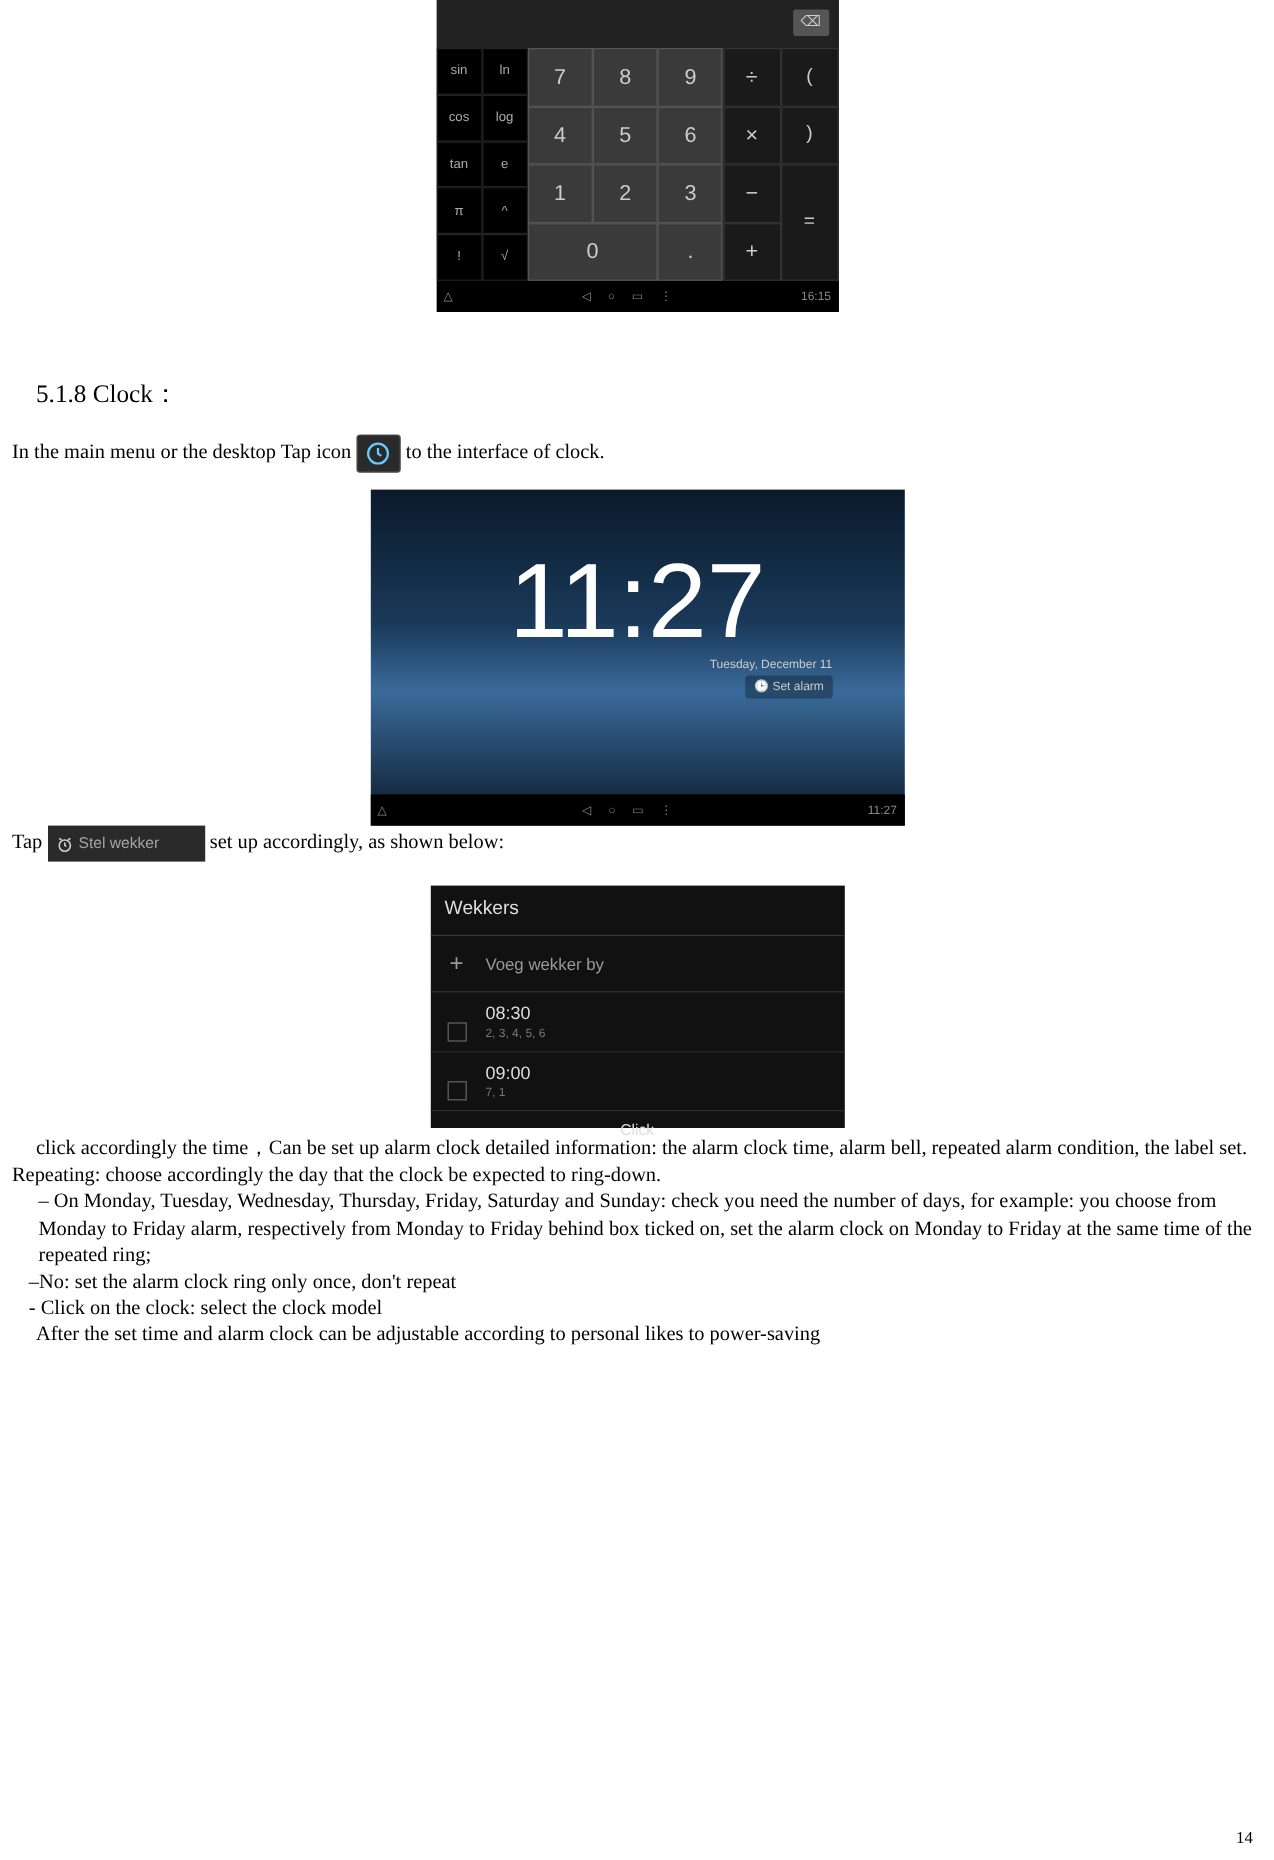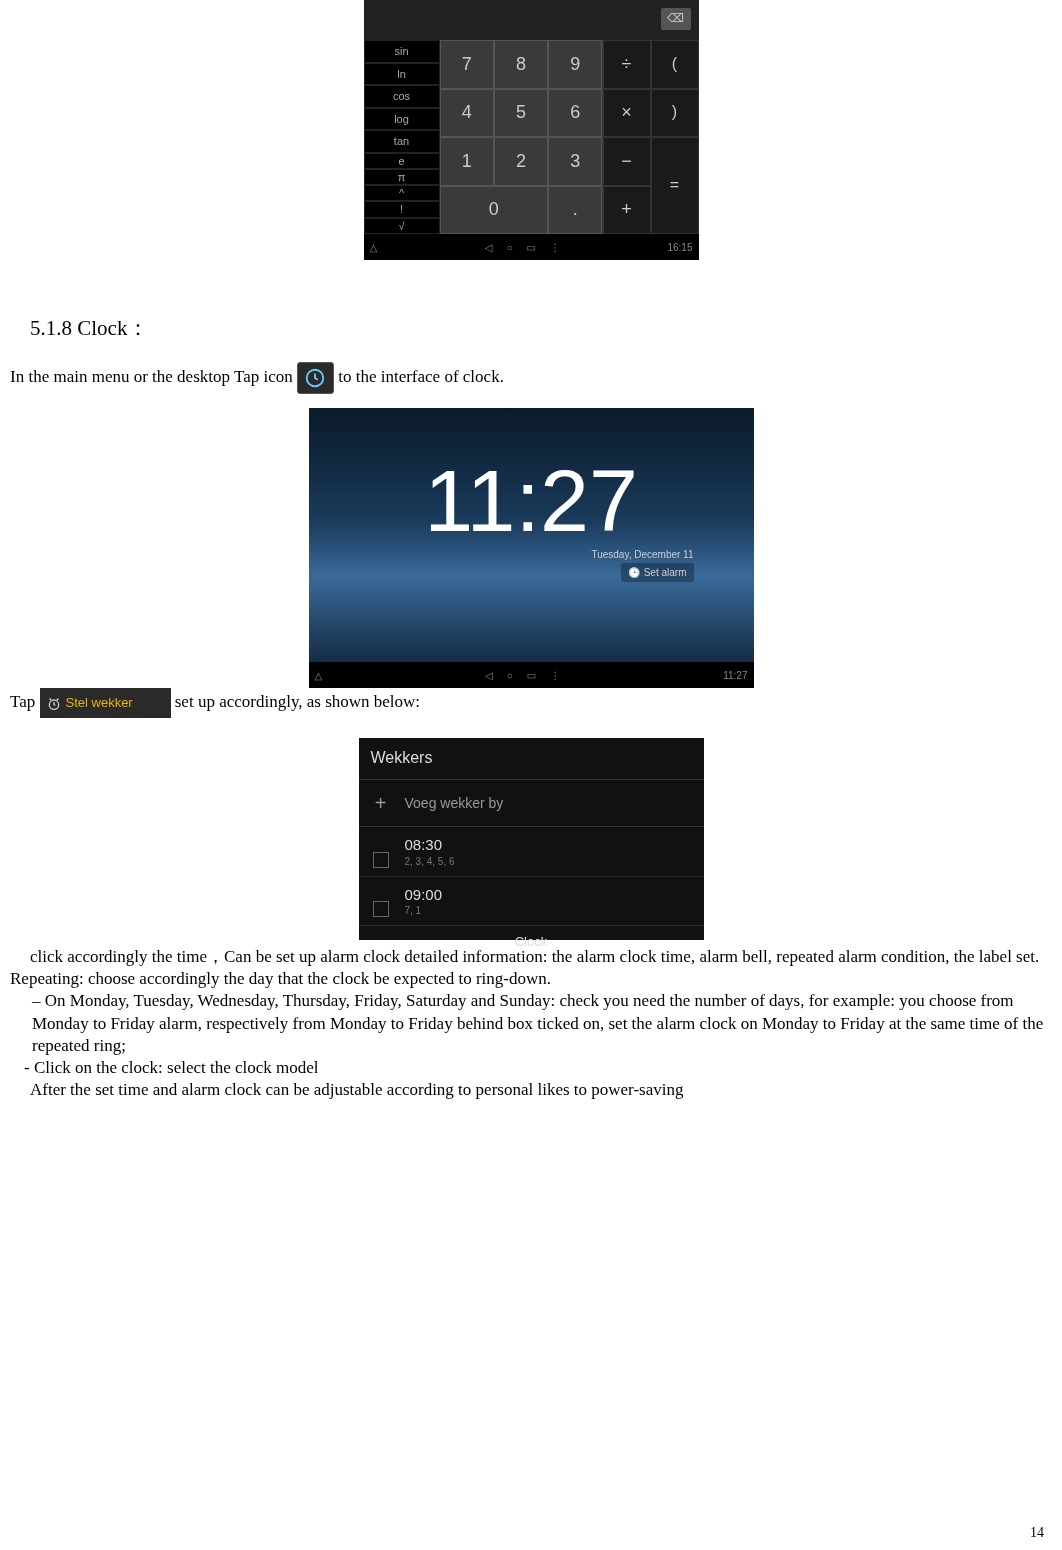--- a/index.html
+++ b/index.html
@@ -3,38 +3,38 @@
 <meta charset="utf-8">
 <style>
 body{font-family:"Times New Roman",serif;font-size:17px;margin:0;padding:0;width:1062px;color:#000;line-height:1.3}
 .page{position:relative;width:1062px;height:1550px;padding:0 10px;box-sizing:border-box}
 
 
 .calc{width:335px;height:260px;margin:0 auto;background:#111;color:#ccc;font-family:sans-serif;position:relative}
 .calc-disp{height:40px;background:#222;position:relative}
 .bsp{position:absolute;right:8px;top:8px;width:30px;height:22px;background:#555;border-radius:2px;display:flex;align-items:center;justify-content:center;font-size:12px}
 .calc-keys{display:flex;height:194px}
-.sci{width:76px;display:grid;grid-template-rows:repeat(5,1fr);grid-template-columns:1fr;background:#000}
+.sci{width:76px;display:grid;grid-template-rows:repeat(5,1fr);grid-template-columns:1fr 1fr;background:#000}
 .sci div{border:1px solid #222;display:flex;align-items:center;justify-content:center;font-size:11px;color:#aaa}
 .num{flex:1;display:grid;grid-template-columns:repeat(3,1fr);grid-template-rows:repeat(4,1fr);background:#3a3a3a}
 .num div{border:1px solid #555;display:flex;align-items:center;justify-content:center;font-size:18px;font-weight:300}
 .num .zero{grid-column:1/3}
 .ops{width:48px;display:grid;grid-template-rows:repeat(4,1fr)}
 .ops div{border:1px solid #333;display:flex;align-items:center;justify-content:center;background:#1a1a1a;font-size:18px}
 .par{width:48px;display:grid;grid-template-rows:1fr 1fr 2fr}
 .par div{border:1px solid #333;display:flex;align-items:center;justify-content:center;background:#1a1a1a;font-size:16px}
 .navbar{height:26px;background:#000;display:flex;align-items:center;justify-content:space-between;font-size:10px;color:#888;padding:0 6px}
 .navbar .c{display:flex;gap:14px}
 
 
 .h{font-size:21px;font-weight:normal;font-family:"Times New Roman",serif;margin:55px 0 20px 20px}
 .p{margin:0 0 10px 0}
 .inline-icon{display:inline-block;width:35px;height:30px;background:#2a2a2a;vertical-align:middle;border:1px solid #555;position:relative;border-radius:3px}
 .inline-icon svg{position:absolute;top:4px;left:6px}
-.inline-btn{display:inline-block;width:125px;height:30px;background:#2a2a2a;vertical-align:middle;font-family:sans-serif;color:#eab308;font-size:13px;line-height:30px;padding-left:6px}
+.inline-btn{display:inline-block;width:125px;height:30px;background:#2a2a2a;vertical-align:middle;font-family:sans-serif;color:#a3a3a3;font-size:13px;line-height:30px;padding-left:6px}
 .inline-btn svg{vertical-align:middle;margin-right:4px}
 
 
 .clock{width:445px;height:280px;margin:14px auto 0;background:linear-gradient(180deg,#0a1a2a,#1a3a5a 40%,#3a6a9a 60%,#0a1a2a);color:#fff;font-family:sans-serif;position:relative}
 .clock-time{position:absolute;top:36px;left:0;right:0;text-align:center;font-size:88px;font-weight:100;letter-spacing:0;font-family:"Arial Narrow",sans-serif}
 .clock-date{position:absolute;top:140px;right:60px;font-size:10px;color:#ccc}
 .clock-set{position:absolute;top:155px;right:60px;font-size:10px;color:#ccc;background:rgba(0,0,0,.3);padding:3px 7px;border-radius:3px}
 .clock-nav{position:absolute;bottom:0;left:0;right:0;height:26px;background:#000;display:flex;align-items:center;justify-content:space-between;font-size:10px;color:#888;padding:0 6px}
 .clock-nav .c{display:flex;gap:14px}
 
@@ -164,26 +164,27 @@
           <div class="d">2, 3, 4, 5, 6</div>
         </span>
   </div>
   <div class="wek-row">
     <span class="cb"></span>
     <span>
           <div class="t">09:00</div>
           <div class="d">7, 1</div>
         </span>
   </div>
-  <div class="wek-done">Clock</div>
+  <div class="wek-done">Click</div>
 </div>
 
 <div class="body-text">
   <div class="indent">click accordingly the time，Can be set up alarm clock detailed information: the alarm clock time, alarm bell, repeated alarm condition, the label set.</div>
   <div>Repeating: choose accordingly the day that the clock be expected to ring-down.</div>
   <div class="indent" style="padding-left:22px">– On Monday, Tuesday, Wednesday, Thursday, Friday, Saturday and Sunday: check you need the number of days, for example: you choose from Monday to Friday alarm, respectively from Monday to Friday behind box ticked on, set the alarm clock on Monday to Friday at the same time of the repeated ring;</div>
+  <div class="indent" style="padding-left:14px">–No: set the alarm clock ring only once, don't repeat</div>
   <div class="indent" style="padding-left:14px">- Click on the clock: select the clock model</div>
   <div class="indent">After the set time and alarm clock can be adjustable according to personal likes to power-saving</div>
 </div>
 
 <div class="pagenum">14</div>
 
 </div>
 
 </body></html>

